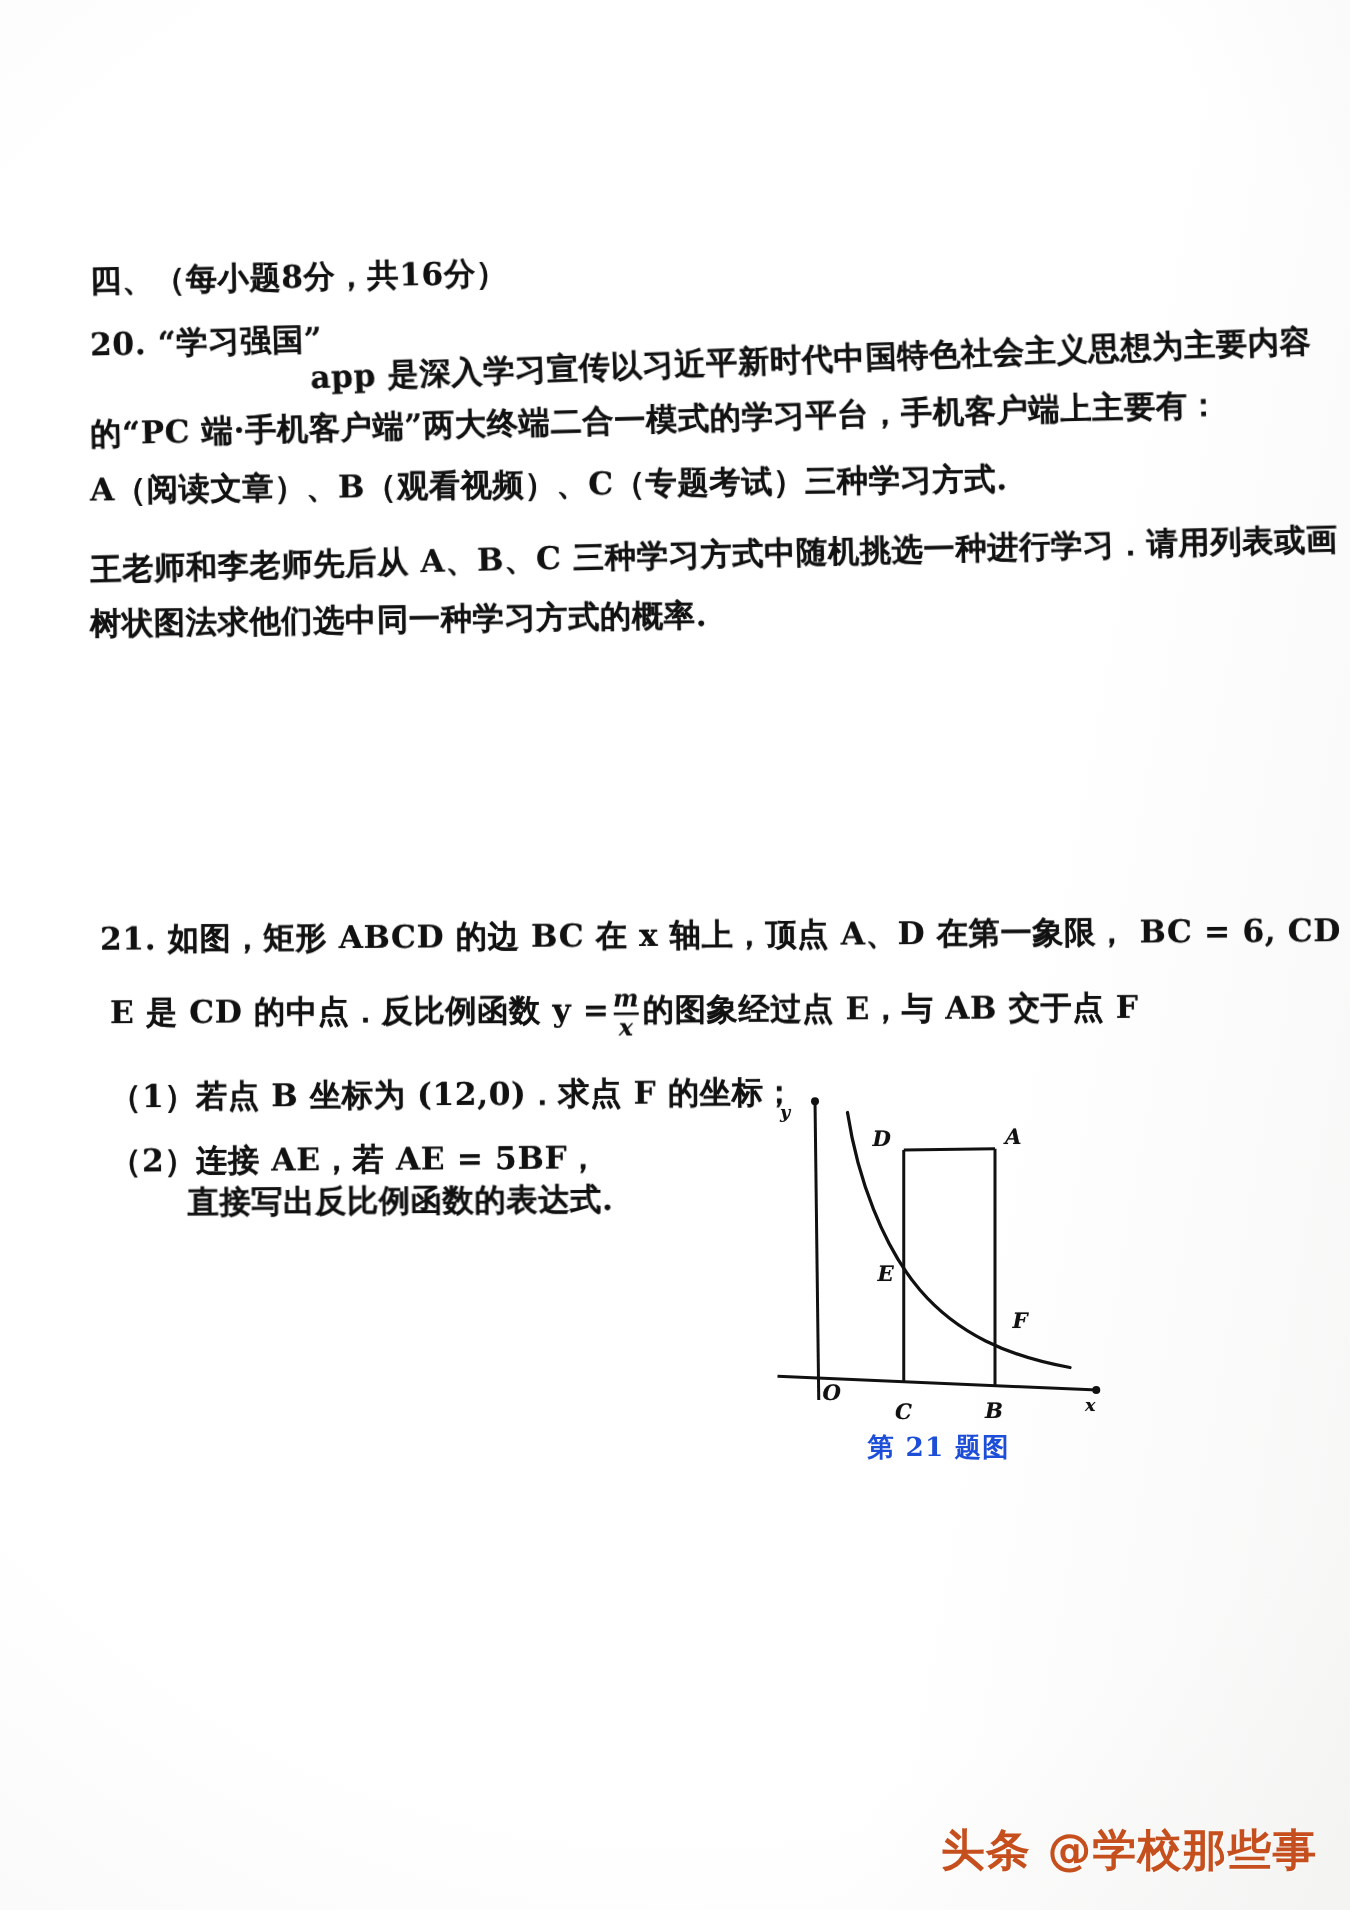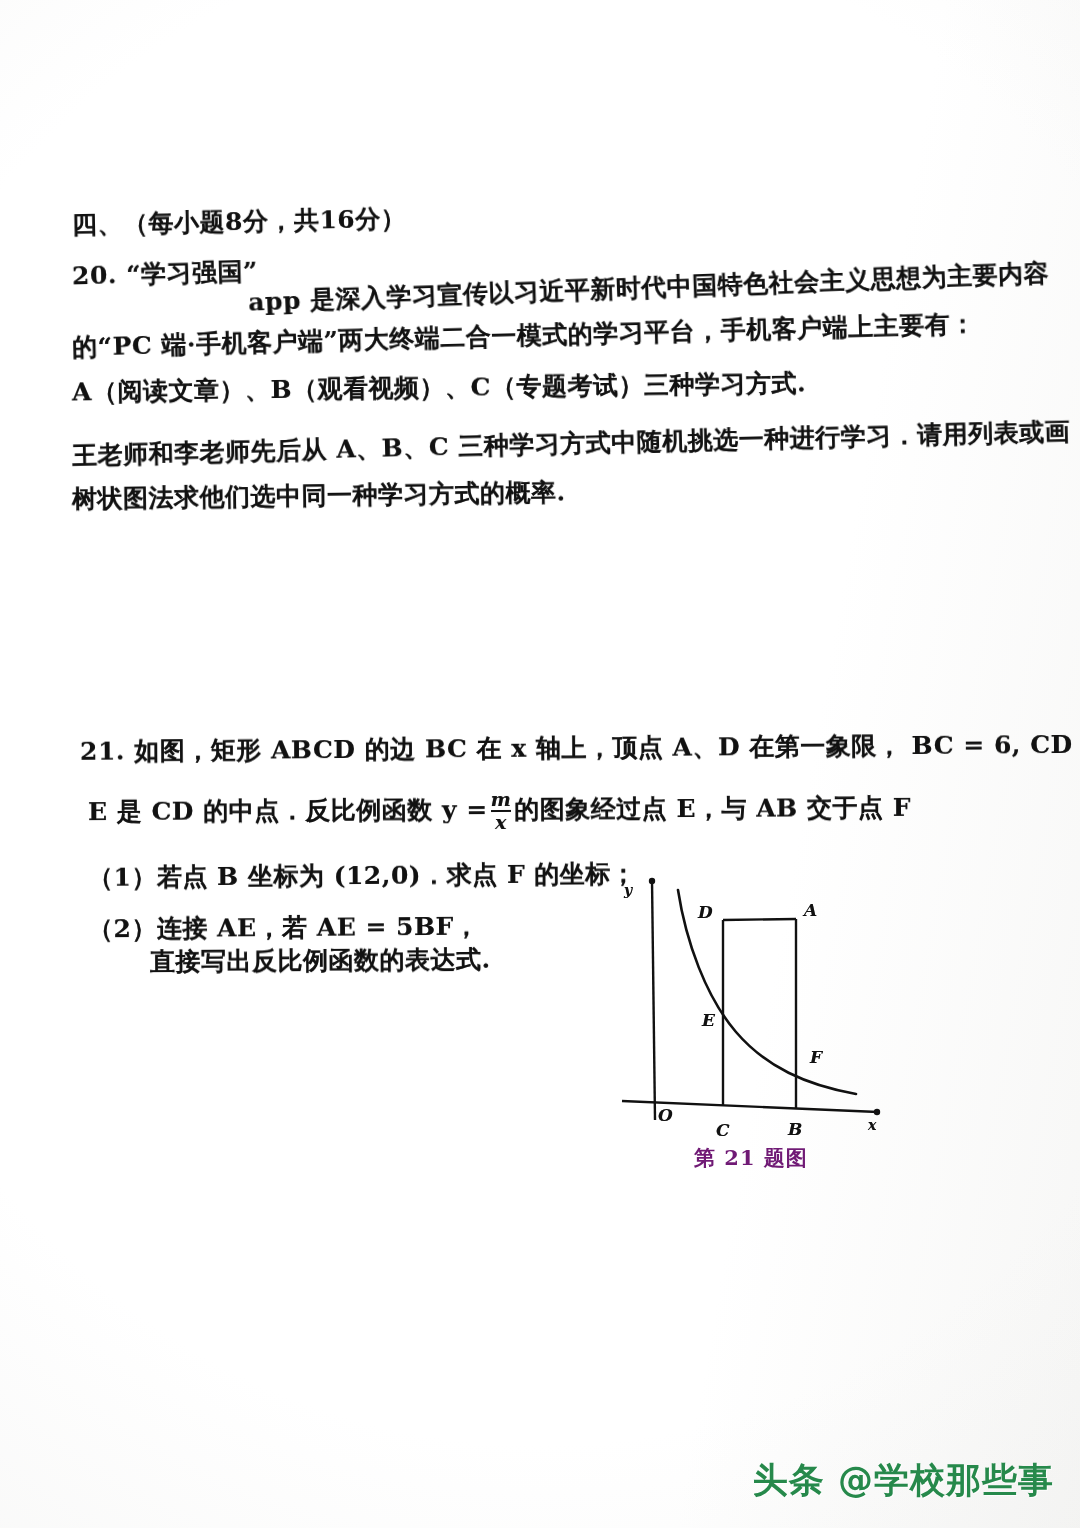--- a/index.html
+++ b/index.html
@@ -101,34 +101,34 @@
   .lbl-C { left: 110px; top: 248px; }
   .lbl-B { left: 182px; top: 247px; }
   .lbl-x { left: 262px; top: 245px; font-size: 14px; }
 
   .fig-caption {
     position: absolute;
     left: 88px;
     top: 272px;
     font-size: 21px;
     font-weight: 700;
-    color: #701a75;
+    color: #1d4ed8;
     white-space: nowrap;
     filter: blur(0.3px);
     letter-spacing: 1px;
   }
 
   
   .watermark {
     position: absolute;
     right: 26px;
     bottom: 24px;
     font-size: 35px;
     font-weight: 700;
-    color: #15803d;
+    color: #c2410c;
     letter-spacing: 1px;
     opacity: 0.92;
     font-family: "DejaVu Sans", "Liberation Sans", sans-serif;
     white-space: nowrap;
     text-shadow: 1px 1px 0 rgba(255,255,255,0.85);
   }
 </style>
 </head>
 <body>
 

